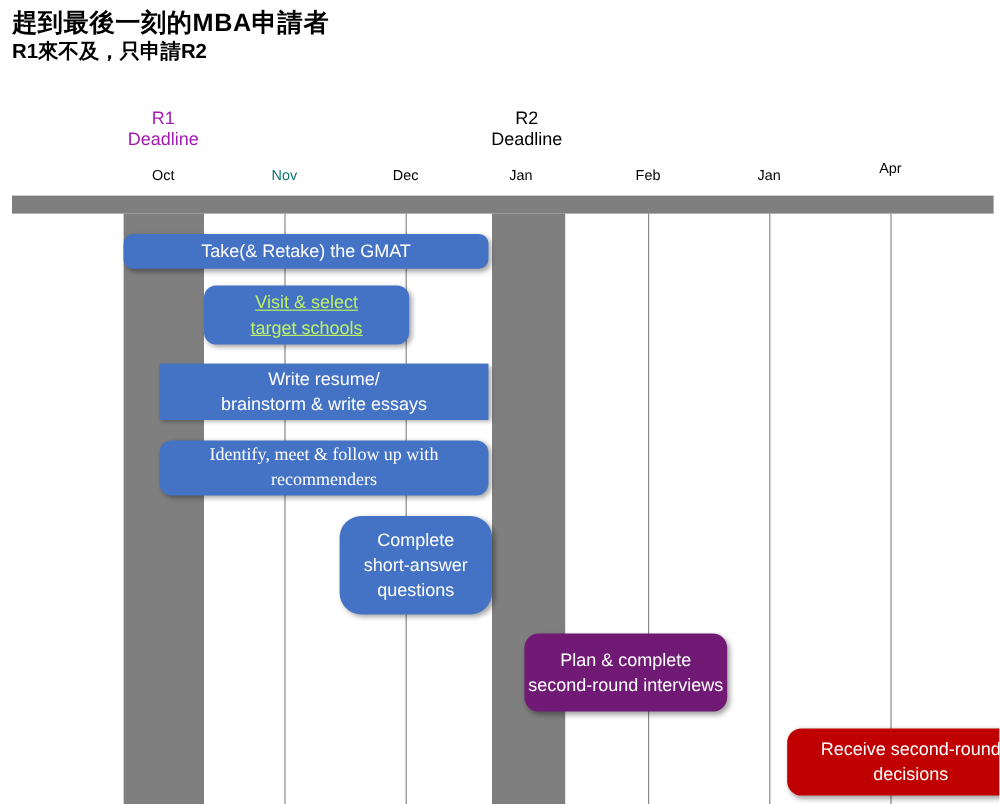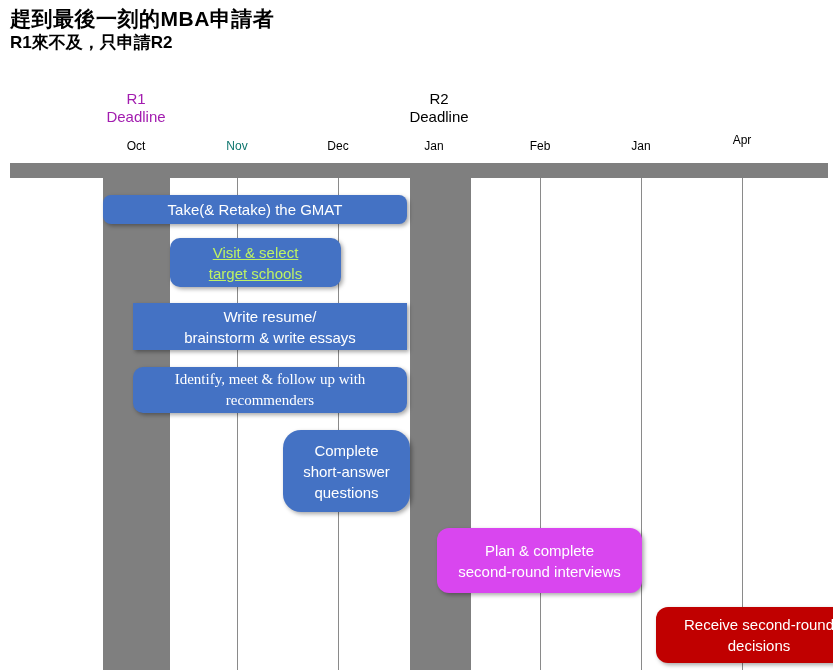--- a/index.html
+++ b/index.html
@@ -109,21 +109,21 @@
       </div>
       <div class="task-bar" style="left: 133px; top: 367px; width: 274px; height: 46px; border-radius: 10px; background: rgb(68, 114, 196); color: rgb(255, 255, 255); font-family: Liberation Serif, serif;">
         <div class="">Identify, meet &amp; follow up with</div>
         <div class="">recommenders</div>
       </div>
       <div class="task-bar" style="left: 283px; top: 430px; width: 127px; height: 82px; border-radius: 18px; background: rgb(68, 114, 196); color: rgb(255, 255, 255);">
         <div class="">Complete</div>
         <div class="">short-answer</div>
         <div class="">questions</div>
       </div>
-      <div class="task-bar" style="left: 437px; top: 528px; width: 205px; height: 65px; border-radius: 12px; background: #d946ef; color: rgb(255, 255, 255);">
+      <div class="task-bar" style="left: 437px; top: 528px; width: 169px; height: 65px; border-radius: 12px; background: #701a75; color: rgb(255, 255, 255);">
         <div class="">Plan &amp; complete</div>
         <div class="">second-round interviews</div>
       </div>
       <div class="task-bar" style="left: 656px; top: 607px; width: 206px; height: 56px; border-radius: 12px; background: rgb(192, 0, 0); color: rgb(255, 255, 255);">
         <div class="">Receive second-round</div>
         <div class="">decisions</div>
       </div>
     </div>
 </div>
 

